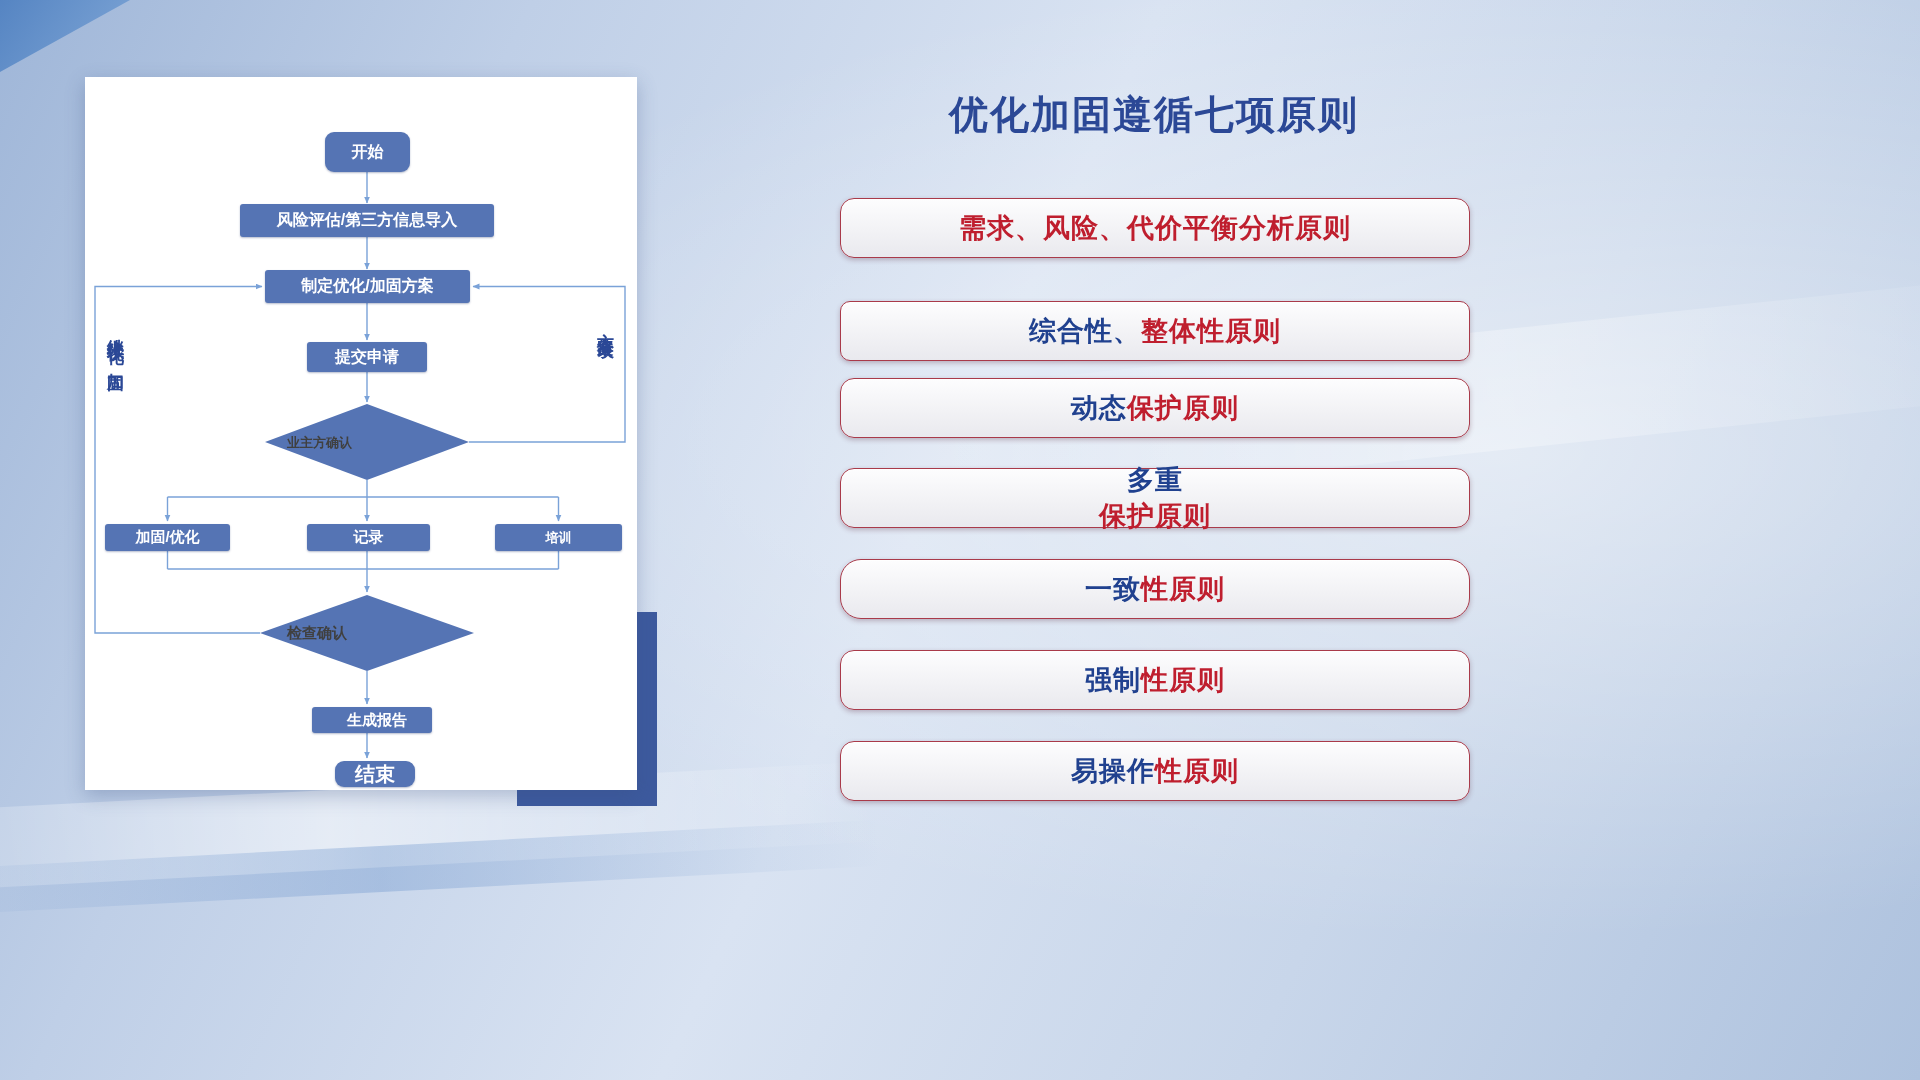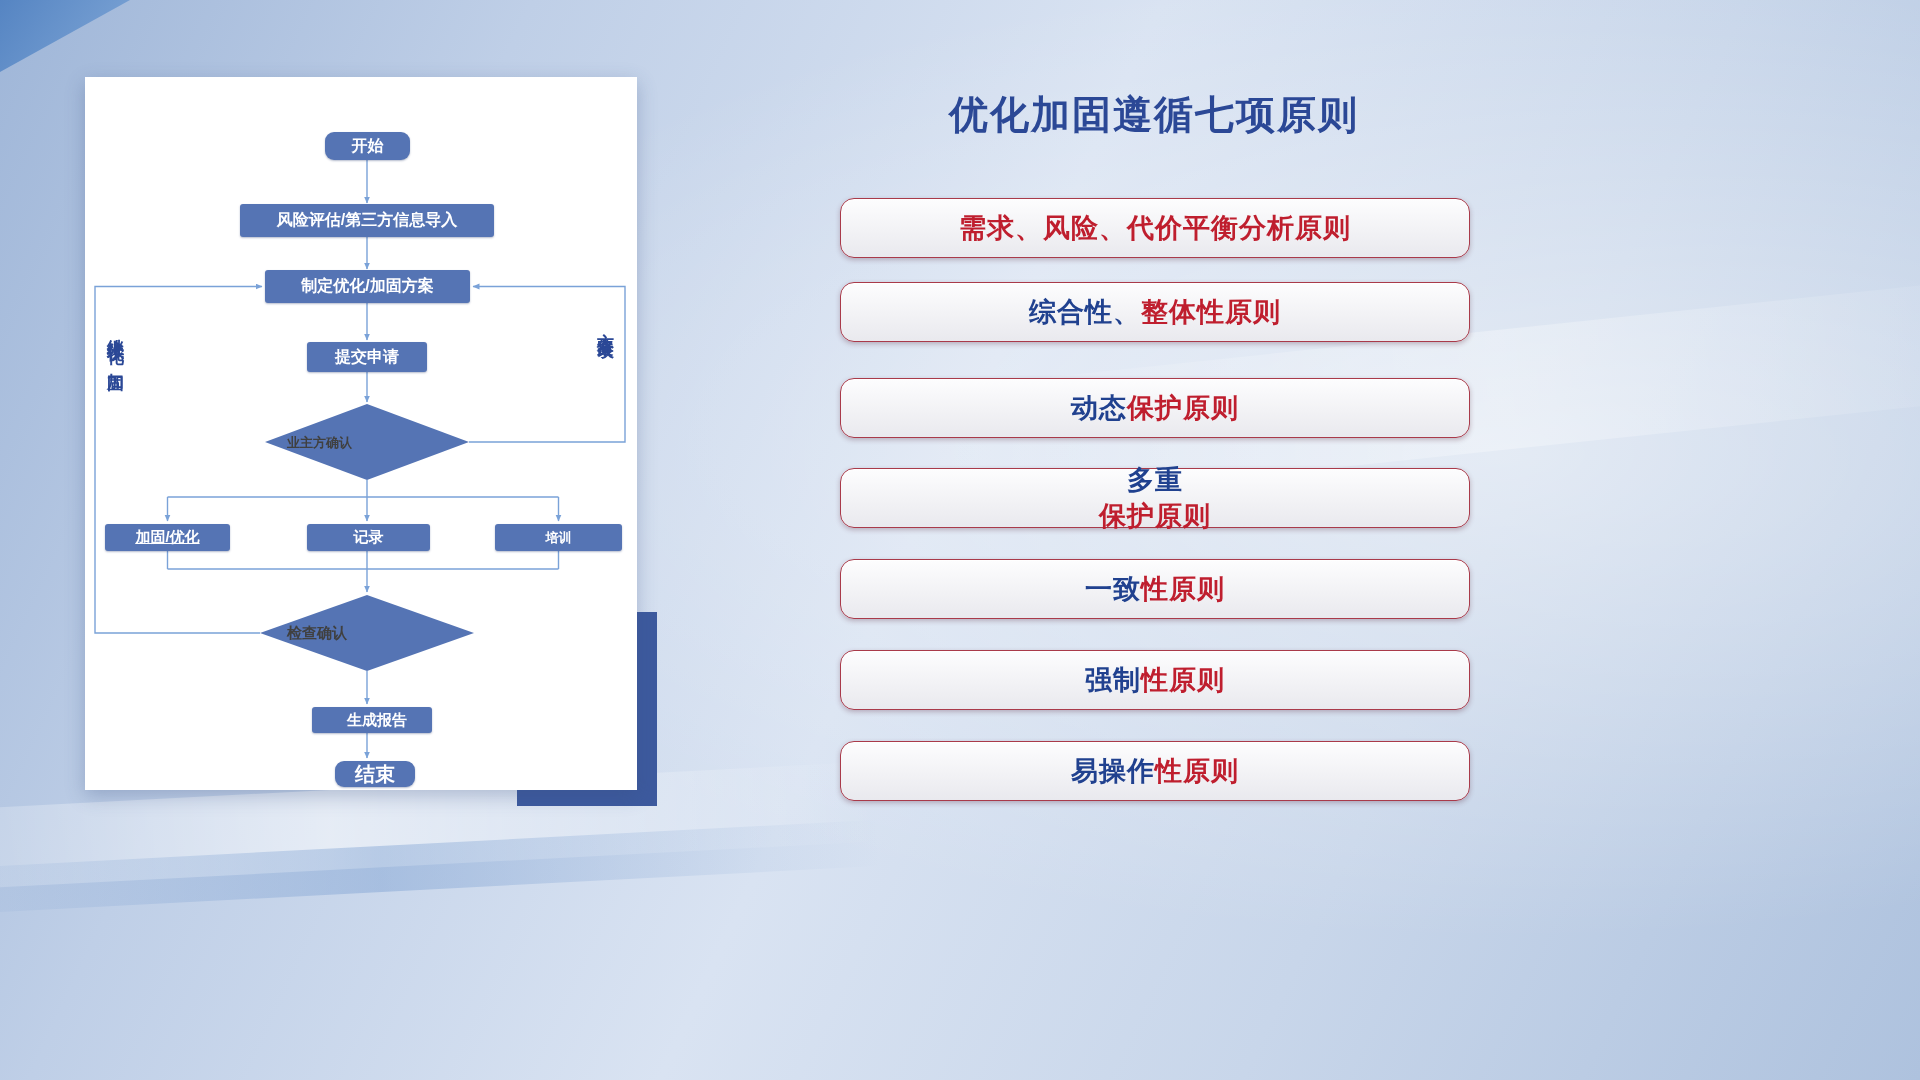--- a/index.html
+++ b/index.html
@@ -101,59 +101,59 @@
         <path d="M282 474 V515" marker-end="url(#arr)"></path>
         <path d="M282 594 V627" marker-end="url(#arr)"></path>
         <path d="M282 656 V681" marker-end="url(#arr)"></path>
         <path d="M384 365 H540 V209.5 H388" marker-end="url(#arr)"></path>
         <path d="M175 556 H10 V209.5 H177" marker-end="url(#arr)"></path>
       </g>
       <polygon points="282,327 384,365 282,403 180,365" fill="#5574b4"></polygon>
       <polygon points="282,518 389,556 282,594 175,556" fill="#5574b4"></polygon>
     </svg>
 
-    <div class="node pill" style="left:240px;top:55px;width:85px;height:28px;">开始</div>
+    <div class="node pill" style="left:240px;top:55px;width:85px;height:40px;">开始</div>
     <div class="node" style="left:155px;top:127px;width:254px;height:33px;">风险评估/第三方信息导入</div>
     <div class="node" style="left:180px;top:193px;width:205px;height:33px;">制定优化/加固方案</div>
     <div class="node" style="left:222px;top:265px;width:120px;height:30px;">提交申请</div>
 
     <div class="diamond-label" style="left:202px;top:357px;font-size:13px;">业主方确认</div>
 
-    <div class="node" style="left:20px;top:447px;width:125px;height:27px;font-size:15px;text-decoration:underline;">加固/优化</div>
+    <div class="node" style="left:20px;top:447px;width:125px;height:27px;font-size:15px;">加固/优化</div>
     <div class="node" style="left:222px;top:447px;width:123px;height:27px;font-size:15px;">记录</div>
     <div class="node" style="left:410px;top:447px;width:127px;height:27px;font-size:13px;">培训</div>
 
     <div class="diamond-label" style="left:202px;top:547px;font-size:15px;">检查确认</div>
 
     <div class="node" style="left:227px;top:630px;width:110px;height:26px;font-size:15px;padding-left:10px;">生成报告</div>
     <div class="node pill" style="left:250px;top:684px;width:80px;height:26px;font-size:20px;">结束</div>
 
     <div class="vlabel" style="left:22px;top:248px;height:150px;">继续优化/加固</div>
     <div class="vlabel" style="left:512px;top:243px;height:100px;">方案修改</div>
   </div>
 
   <div class="panel-title">优化加固遵循七项原则</div>
 
   <div class="principle" style="top:198px;">
     <span class="seg-blue"></span>
       <span class="seg-red">需求、风险、代价平衡分析原则</span>
   </div>
-  <div class="principle" style="top:282px;">
+  <div class="principle" style="top:301px;border-radius:10px;">
     <span class="seg-blue">综合性、</span>
       <span class="seg-red">整体性原则</span>
   </div>
   <div class="principle" style="top:378px;">
     <span class="seg-blue">动态</span>
       <span class="seg-red">保护原则</span>
   </div>
   <div class="principle" style="top:468px;flex-direction:column;">
     <span class="seg-blue">多重</span>
       <span class="seg-red">保护原则</span>
   </div>
-  <div class="principle" style="top:559px;">
+  <div class="principle" style="top:559px;border-radius:21px;">
     <span class="seg-blue">一致</span>
       <span class="seg-red">性原则</span>
   </div>
   <div class="principle" style="top:650px;">
     <span class="seg-blue">强制</span>
       <span class="seg-red">性原则</span>
   </div>
   <div class="principle" style="top:741px;">
     <span class="seg-blue">易操作</span>
       <span class="seg-red">性原则</span>

